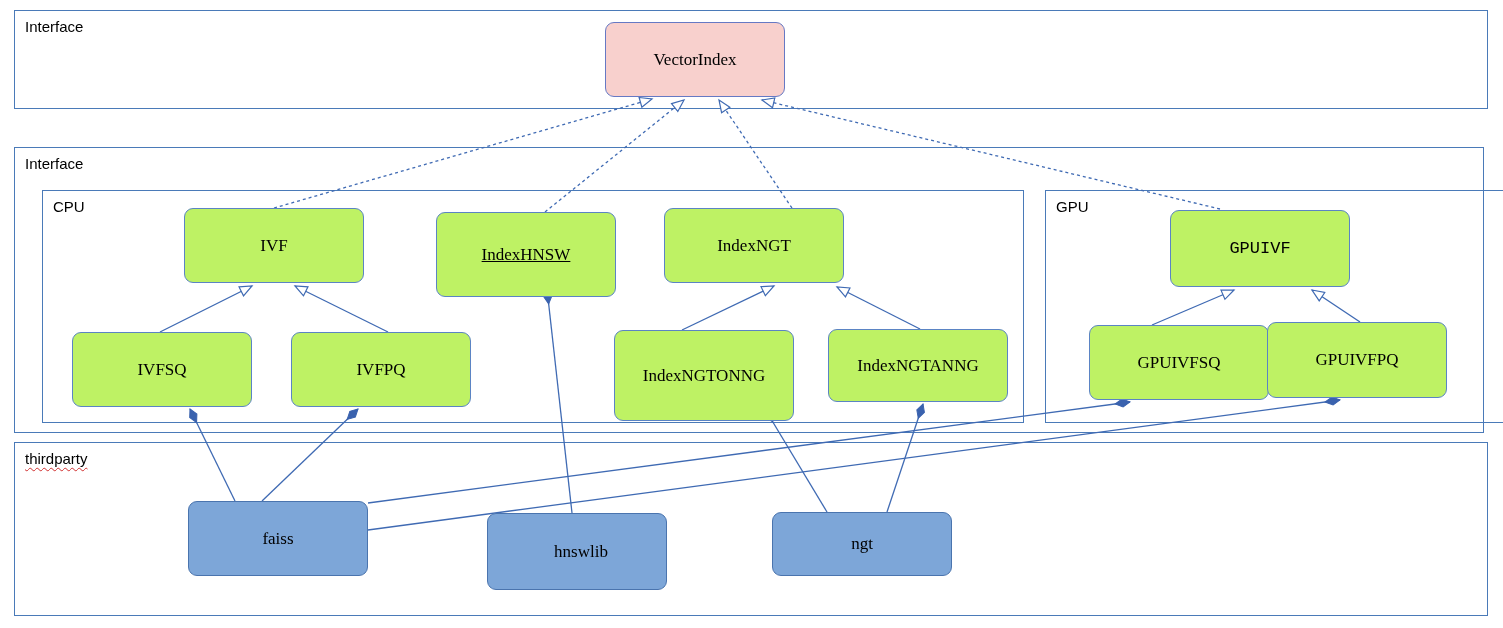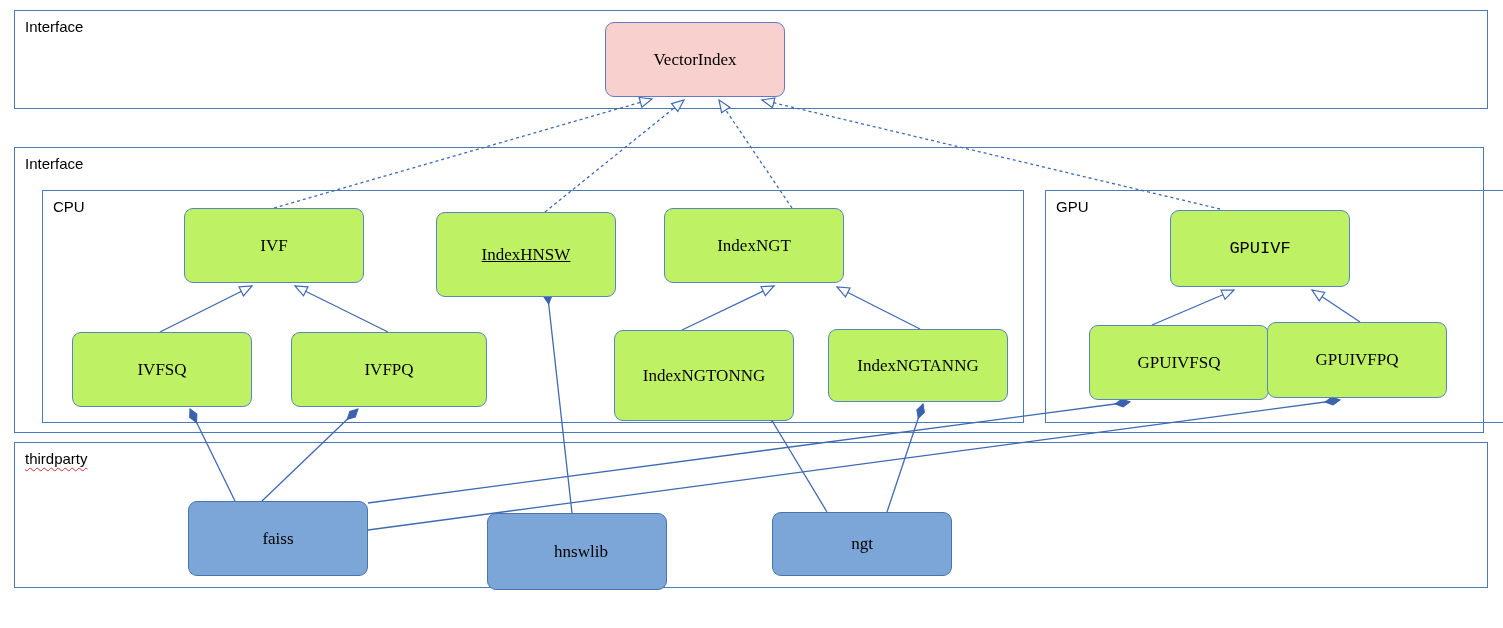--- a/index.html
+++ b/index.html
@@ -81,21 +81,21 @@
 </div>
 
 <div class="container" style="left:42px; top:190px; width:982px; height:233px;">
   <span class="container-label">CPU</span>
 </div>
 
 <div class="container" style="left:1045px; top:190px; width:500px; height:233px;">
   <span class="container-label">GPU</span>
 </div>
 
-<div class="container" style="left:14px; top:442px; width:1474px; height:146px;text-decoration:underline;">
+<div class="container" style="left:14px; top:442px; width:1474px; height:174px;text-decoration:underline;">
   <span class="container-label misspelled">thirdparty</span>
 </div>
 
 <svg id="edge-layer" viewBox="0 0 1503 628" xmlns="http://www.w3.org/2000/svg">
   <defs>
     <marker id="marker-inheritance" markerUnits="userSpaceOnUse" markerWidth="16" markerHeight="14" refX="13" refY="6" orient="auto">
       <path d="M1,1 L13,6 L1,11 Z" fill="#ffffff" stroke="#3f6ab3" stroke-width="1.2"></path>
     </marker>
     <marker id="marker-realization" markerUnits="userSpaceOnUse" markerWidth="16" markerHeight="14" refX="13" refY="6" orient="auto">
       <path d="M1,1 L13,6 L1,11 Z" fill="#ffffff" stroke="#3f6ab3" stroke-width="1.2"></path>
@@ -136,21 +136,21 @@
 </div>
 
 <div class="node green" style="left:664px;  top:208px; width:180px; height:75px;">
   <span>IndexNGT</span>
 </div>
 
 <div class="node green" style="left:72px;   top:332px; width:180px; height:75px;">
   <span>IVFSQ</span>
 </div>
 
-<div class="node green" style="left:291px;  top:332px; width:196px; height:75px;">
+<div class="node green" style="left:291px;  top:332px; width:180px; height:75px;">
   <span>IVFPQ</span>
 </div>
 
 <div class="node green" style="left:614px;  top:330px; width:180px; height:91px;">
   <span>IndexNGTONNG</span>
 </div>
 
 <div class="node green" style="left:828px;  top:329px; width:180px; height:73px;">
   <span>IndexNGTANNG</span>
 </div>

